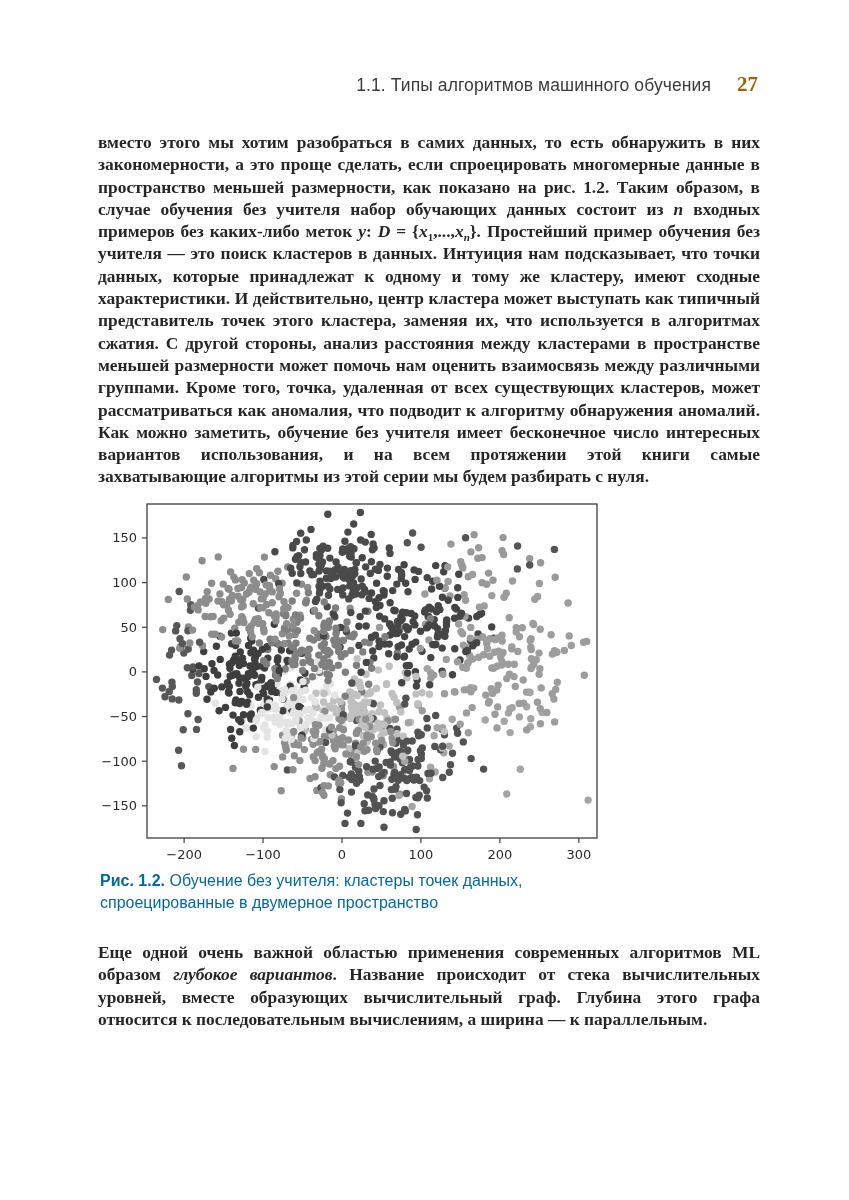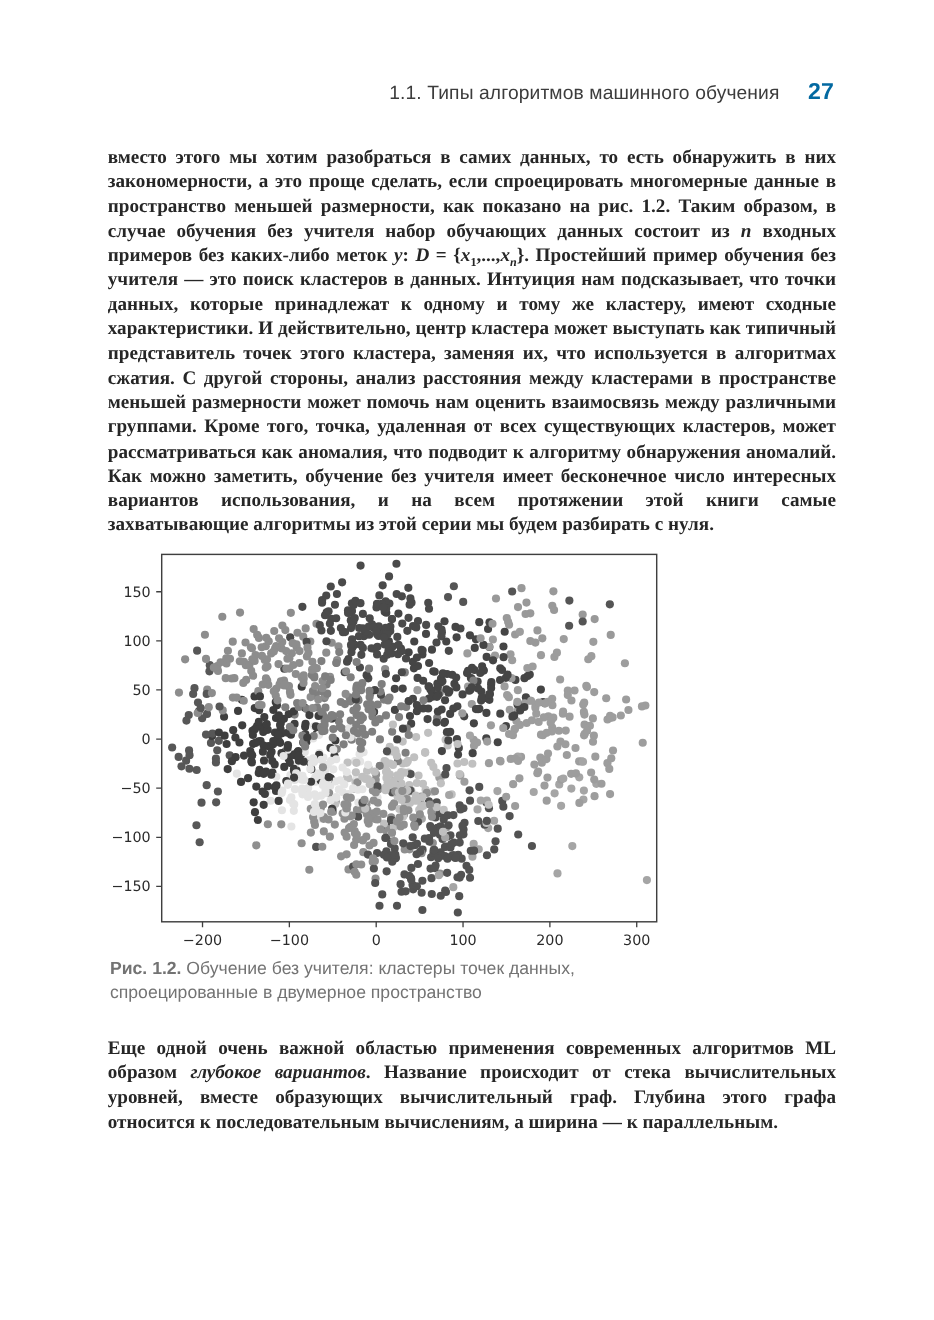--- a/index.html
+++ b/index.html
@@ -10,37 +10,37 @@
     font-family:"Liberation Serif", serif;
     color:#262626;
     overflow:hidden;
   }
   .runhead{
     position:absolute;top:72px;right:91px;
     display:flex;align-items:baseline;gap:26px;
     font-family:"Liberation Sans", sans-serif;
   }
   .runhead .sec{font-size:17.5px;color:#3c3c3c;letter-spacing:.1px;}
-  .runhead .pnum{font-size:21px;font-weight:bold;color:#0369a1;}
+  .runhead .pnum{font-size:21px;font-weight:bold;color:#a16207;font-family:Liberation Serif, serif;}
   .para{
     position:absolute;left:98px;width:662px;
     font-size:17.4px;line-height:22.3px;
     text-align:justify;
     font-weight:bold;
   }
   .para span.i, .para sub.i{font-style:italic;}
   .para sub{font-size:11px;line-height:0;}
   .p1{top:131px;}
   .p2{top:941px;}
   .p3{top:1042px;}
   .figure{position:absolute;left:92px;top:498px;width:515px;height:368px;}
   .caption{
     position:absolute;left:100px;top:870px;max-width:452px;
     font-family:"Liberation Sans", sans-serif;
-    font-size:16px;line-height:21.5px;color:#737373;
+    font-size:16px;line-height:21.5px;color:#0369a1;
     text-align:left;
   }
   .caption span.b{font-weight:bold;}
   svg text{font-family:"DejaVu Sans", sans-serif;fill:#2b2b2b;}
 </style>
 </head>
 <body>
 
 <div class="page">
 

